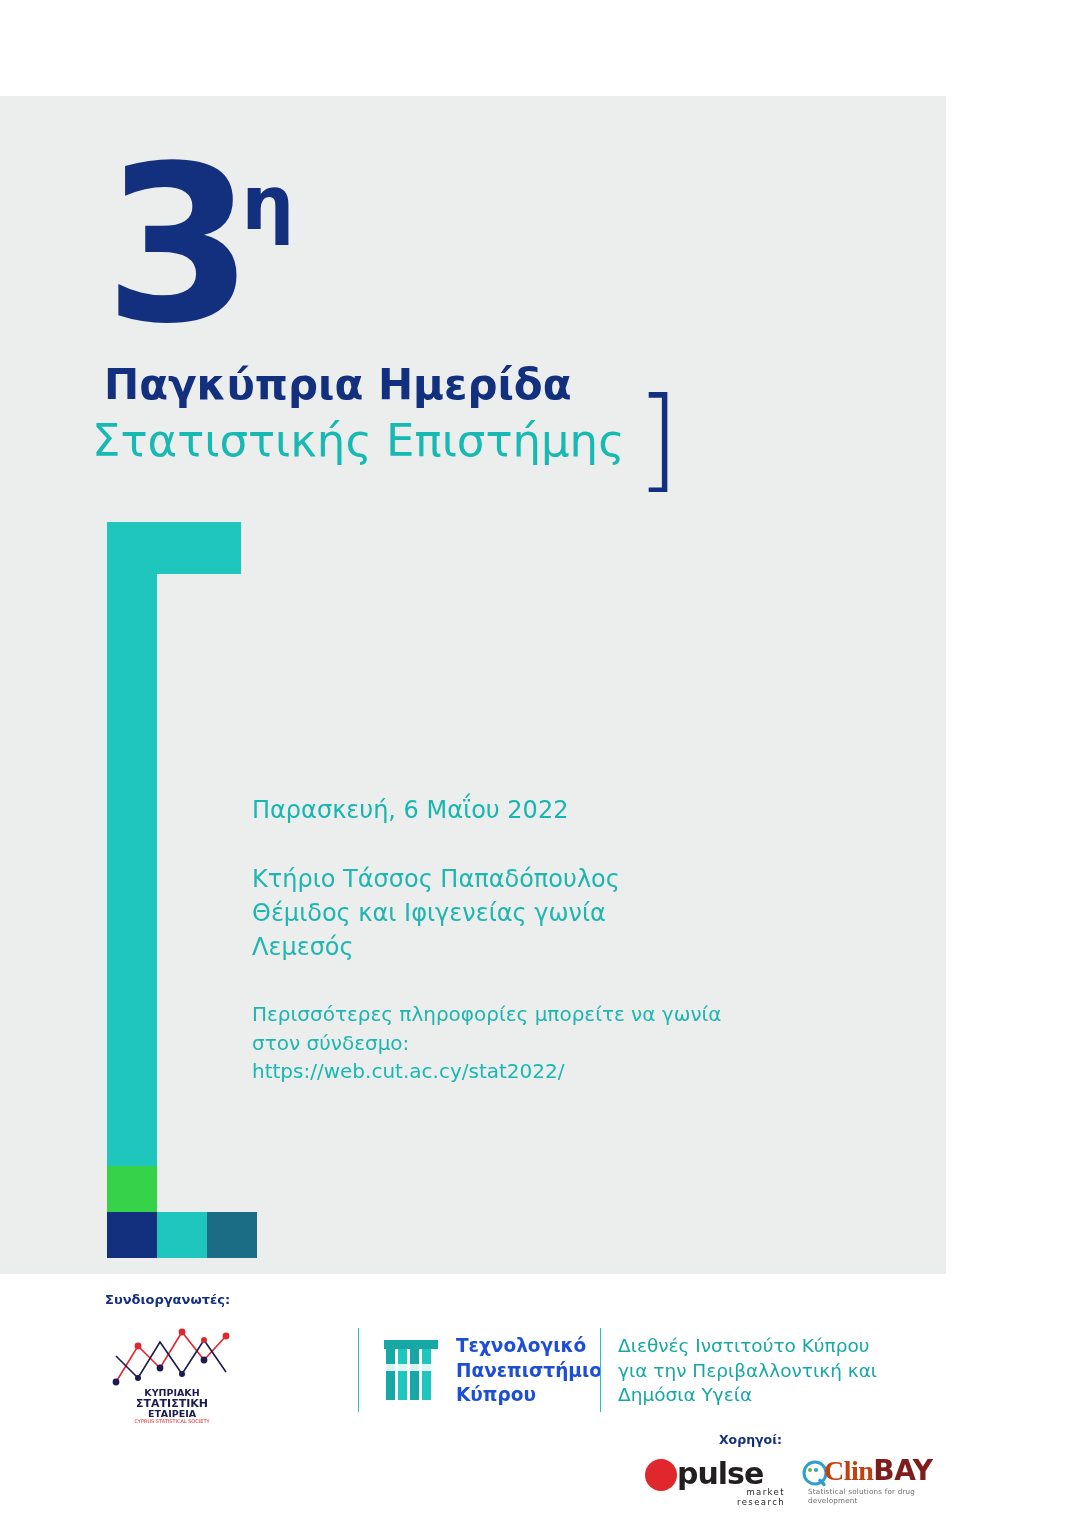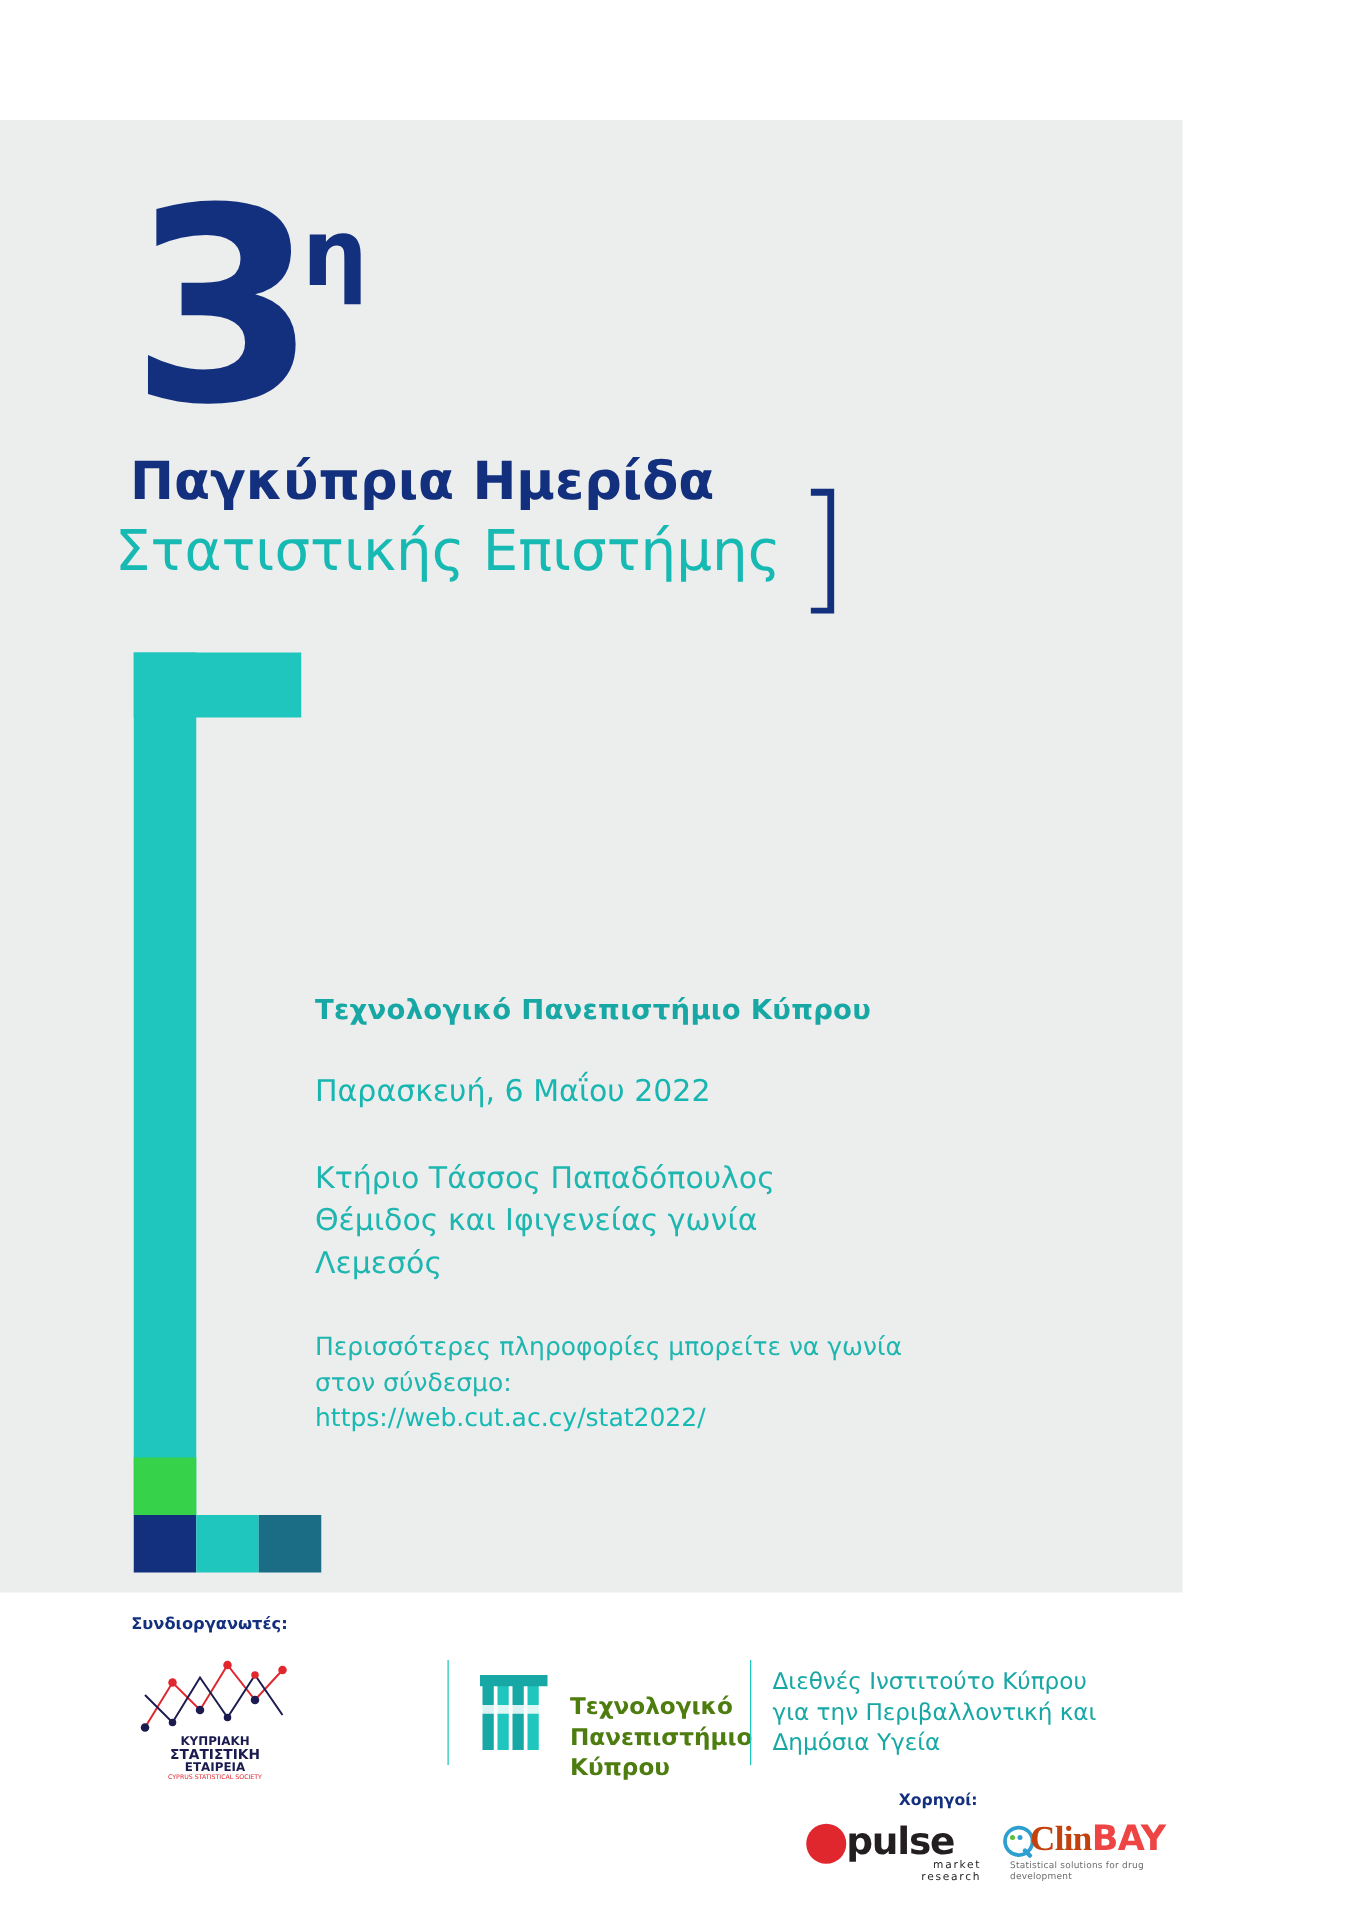--- a/index.html
+++ b/index.html
@@ -233,24 +233,23 @@
     top: 22px;
     width: 72px;
     height: 72px;
   }
   .cut-text {
     position: absolute;
     left: 356px;
     top: 22px;
     font-size: 18.5px;
     font-weight: 700;
-    color: #4d7c0f;
+    color: #1d4ed8;
     line-height: 1.33;
     font-family: "DejaVu Sans", sans-serif;
-    margin-top: 20px;
   }
 
   .cyi-text {
     position: absolute;
     left: 518px;
     top: 22px;
     font-size: 18.5px;
     font-weight: 400;
     color: #17a8a5;
     line-height: 1.33;
@@ -319,21 +318,21 @@
   .cb-word {
     position: absolute;
     left: 24px;
     top: 2px;
     font-size: 28px;
     font-weight: 700;
     letter-spacing: -0.5px;
     font-family: "DejaVu Sans", sans-serif;
   }
   .cb-clin { color: #c2410c; font-family: Liberation Serif, serif; }
-  .cb-bay { color: #ef4444; }
+  .cb-bay { color: #7f1d1d; }
   .cb-sub {
     position: absolute;
     left: 8px;
     top: 35px;
     font-size: 7.2px;
     color: #6d6e71;
     letter-spacing: 0.2px;
     font-family: "DejaVu Sans", sans-serif;
   }
 </style>
@@ -353,21 +352,20 @@
   <div class="bracket">]</div>
 
   <div class="hook-horizontal"></div>
   <div class="hook-vertical"></div>
   <div class="hook-green"></div>
   <div class="sq-blue"></div>
   <div class="sq-teal"></div>
   <div class="sq-dark"></div>
 
   <div class="info">
-    <p class="venue">Τεχνολογικό Πανεπιστήμιο Κύπρου</p>
     <p class="date">Παρασκευή, 6 Μαΐου 2022</p>
     <p class="addr">
       <span>Κτήριο Τάσσος Παπαδόπουλος</span><br>
       <span>Θέμιδος και Ιφιγενείας γωνία</span><br>
       <span>Λεμεσός</span>
     </p>
     <p class="more">
       <span>Περισσότερες πληροφορίες μπορείτε να γωνία</span><br>
       <span>στον σύνδεσμο:</span><br>
       <a class="link" href="#">https://web.cut.ac.cy/stat2022/</a>

